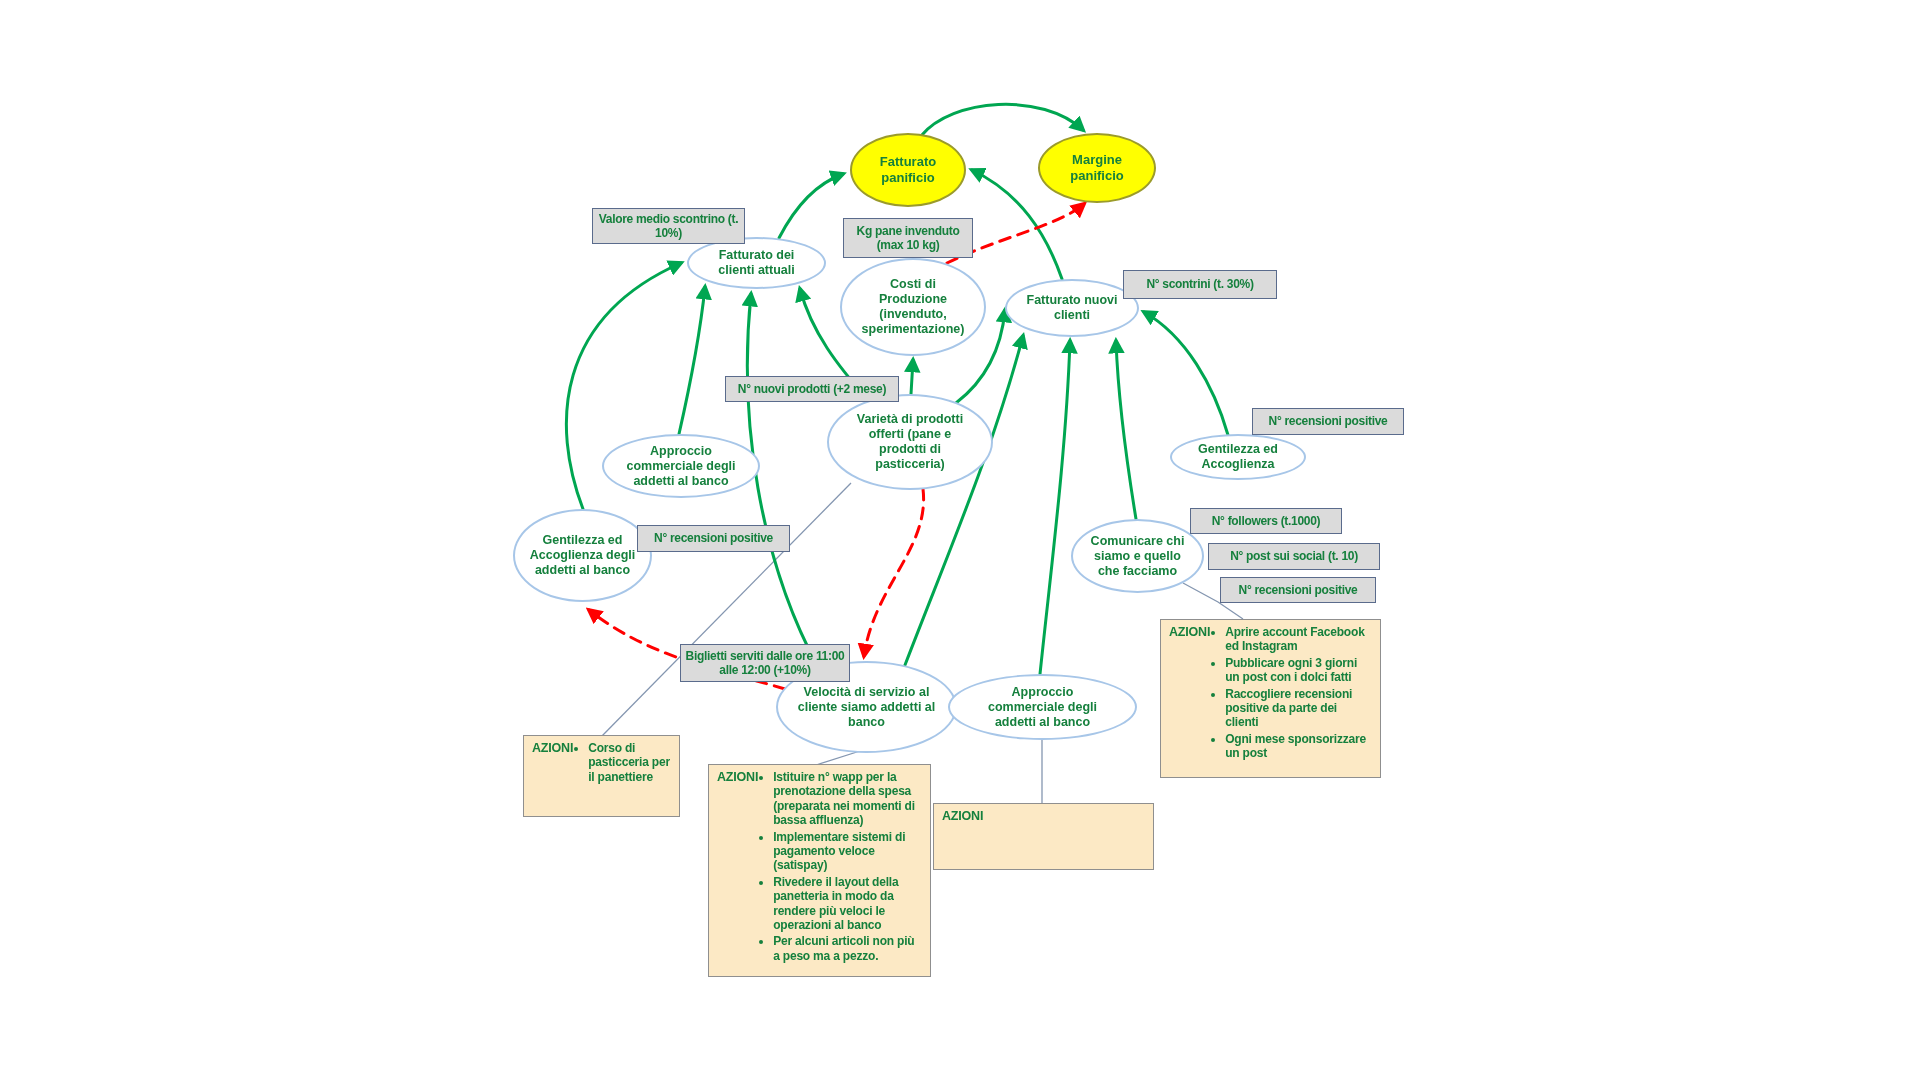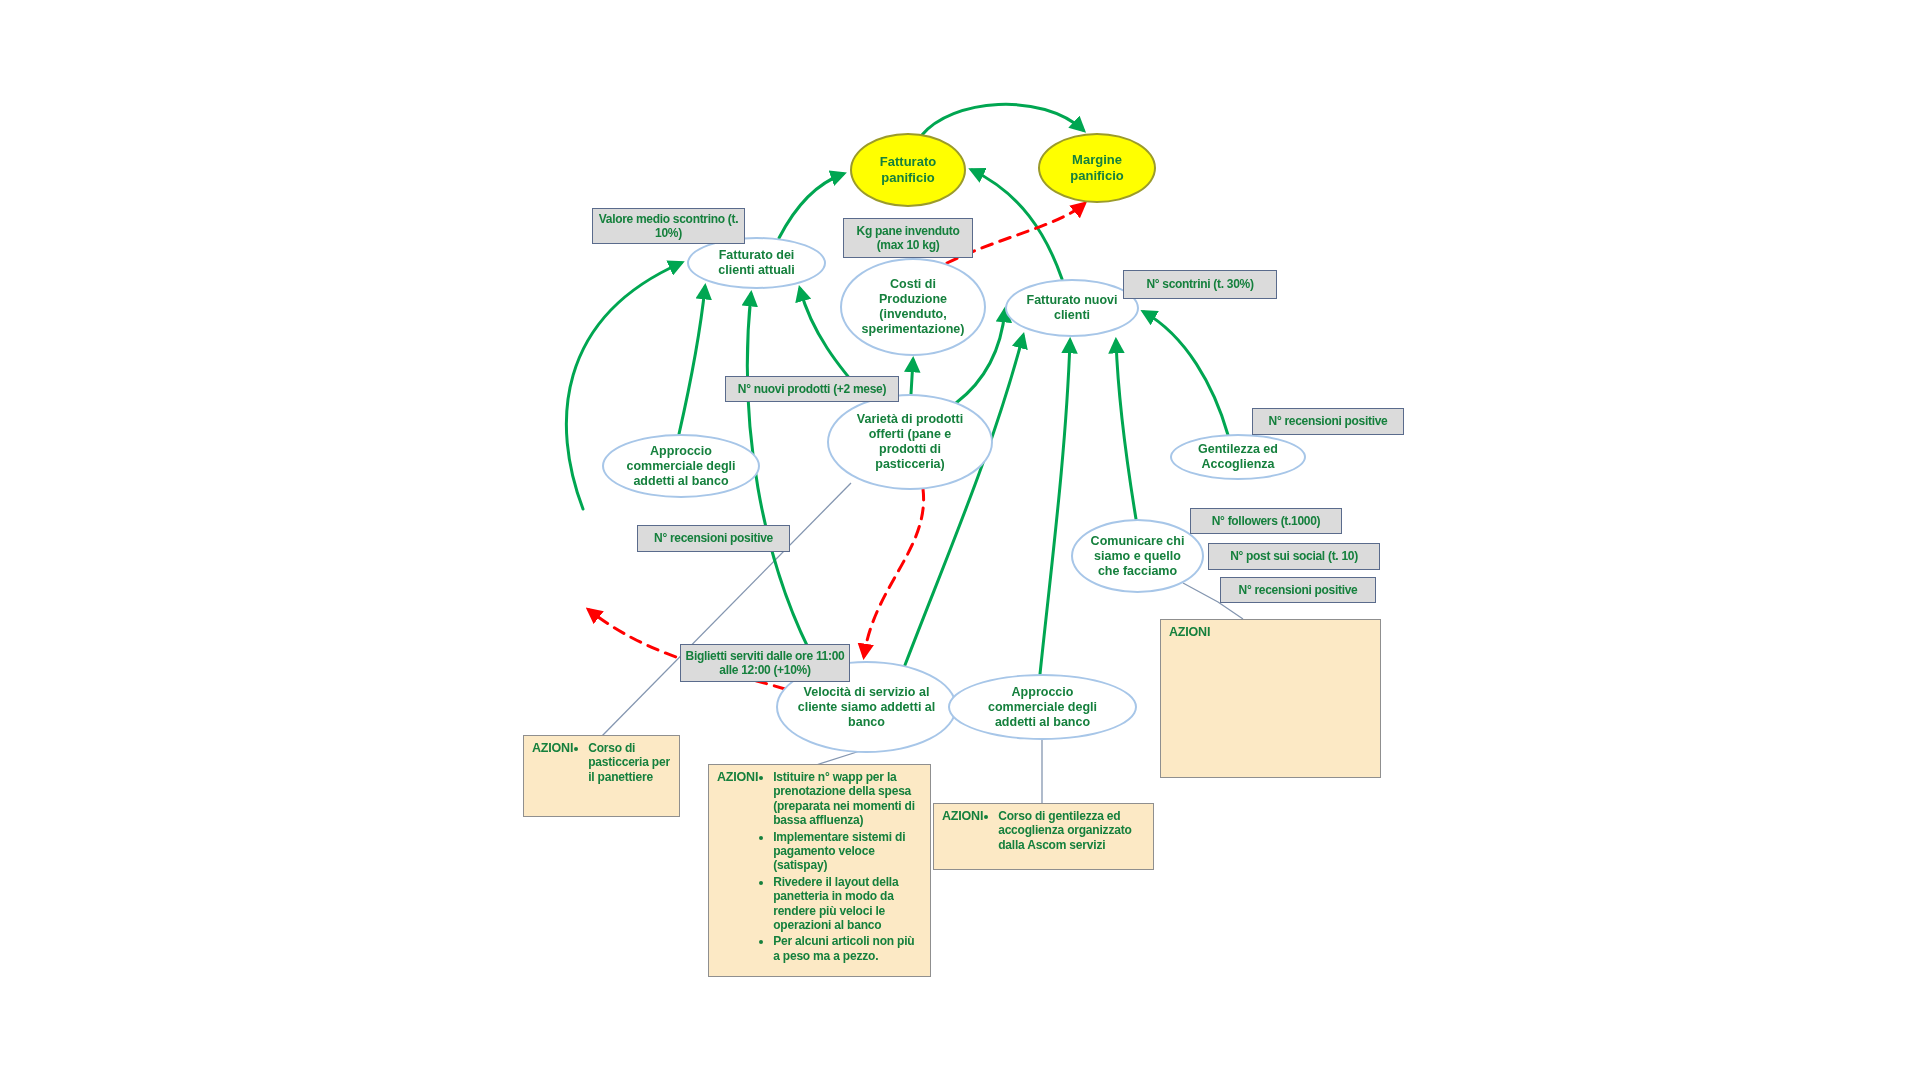--- a/index.html
+++ b/index.html
@@ -76,20 +76,23 @@
   </div>
   <div class="node ellipse" style="left:1005px;top:279px;width:134px;height:58px">
     <span class="lbl" style="width:108px">Fatturato nuovi clienti</span>
   </div>
   <div class="node ellipse" style="left:827px;top:394px;width:166px;height:96px">
     <span class="lbl" style="width:128px">Varietà di prodotti offerti (pane e prodotti di pasticceria)</span>
   </div>
   <div class="node ellipse" style="left:602px;top:434px;width:158px;height:64px">
     <span class="lbl" style="width:125px">Approccio commerciale degli addetti al banco</span>
   </div>
+  <div class="node ellipse" style="left:513px;top:509px;width:139px;height:93px">
+    <span class="lbl" style="width:112px">Gentilezza ed Accoglienza degli addetti al banco</span>
+  </div>
   <div class="node ellipse" style="left:1170px;top:434px;width:136px;height:46px">
     <span class="lbl" style="width:100px">Gentilezza ed Accoglienza</span>
   </div>
   <div class="node ellipse" style="left:1071px;top:519px;width:133px;height:74px">
     <span class="lbl" style="width:105px">Comunicare chi siamo e quello che facciamo</span>
   </div>
   <div class="node ellipse" style="left:776px;top:661px;width:181px;height:92px">
     <span class="lbl" style="width:140px">Velocità di servizio al cliente siamo addetti al banco</span>
   </div>
   <div class="node ellipse" style="left:948px;top:674px;width:189px;height:66px">
@@ -139,22 +142,25 @@
     <ul>
       <li>Istituire n° wapp per la prenotazione della spesa (preparata nei momenti di bassa affluenza)</li>
       <li>Implementare sistemi di pagamento veloce (satispay)</li>
       <li>Rivedere il layout della panetteria in modo da rendere più veloci le operazioni al banco</li>
       <li>Per alcuni articoli non più a peso ma a pezzo.</li>
     </ul>
   </div>
 
   <div class="node action" style="left:933px;top:803px;width:221px;height:67px">
     <div class="ttl">AZIONI</div>
-    <ul>
-      <li>Corso di gentilezza ed accoglienza organizzato dalla Ascom servizi</li>
-    </ul>
   </div>
 
   <div class="node action" style="left:1160px;top:619px;width:221px;height:159px">
     <div class="ttl">AZIONI</div>
+    <ul>
+      <li>Aprire account Facebook ed Instagram</li>
+      <li>Pubblicare ogni 3 giorni un post con i dolci fatti</li>
+      <li>Raccogliere recensioni positive da parte dei clienti</li>
+      <li>Ogni mese sponsorizzare un post</li>
+    </ul>
   </div>
 
 </div>
 
 </body></html>

